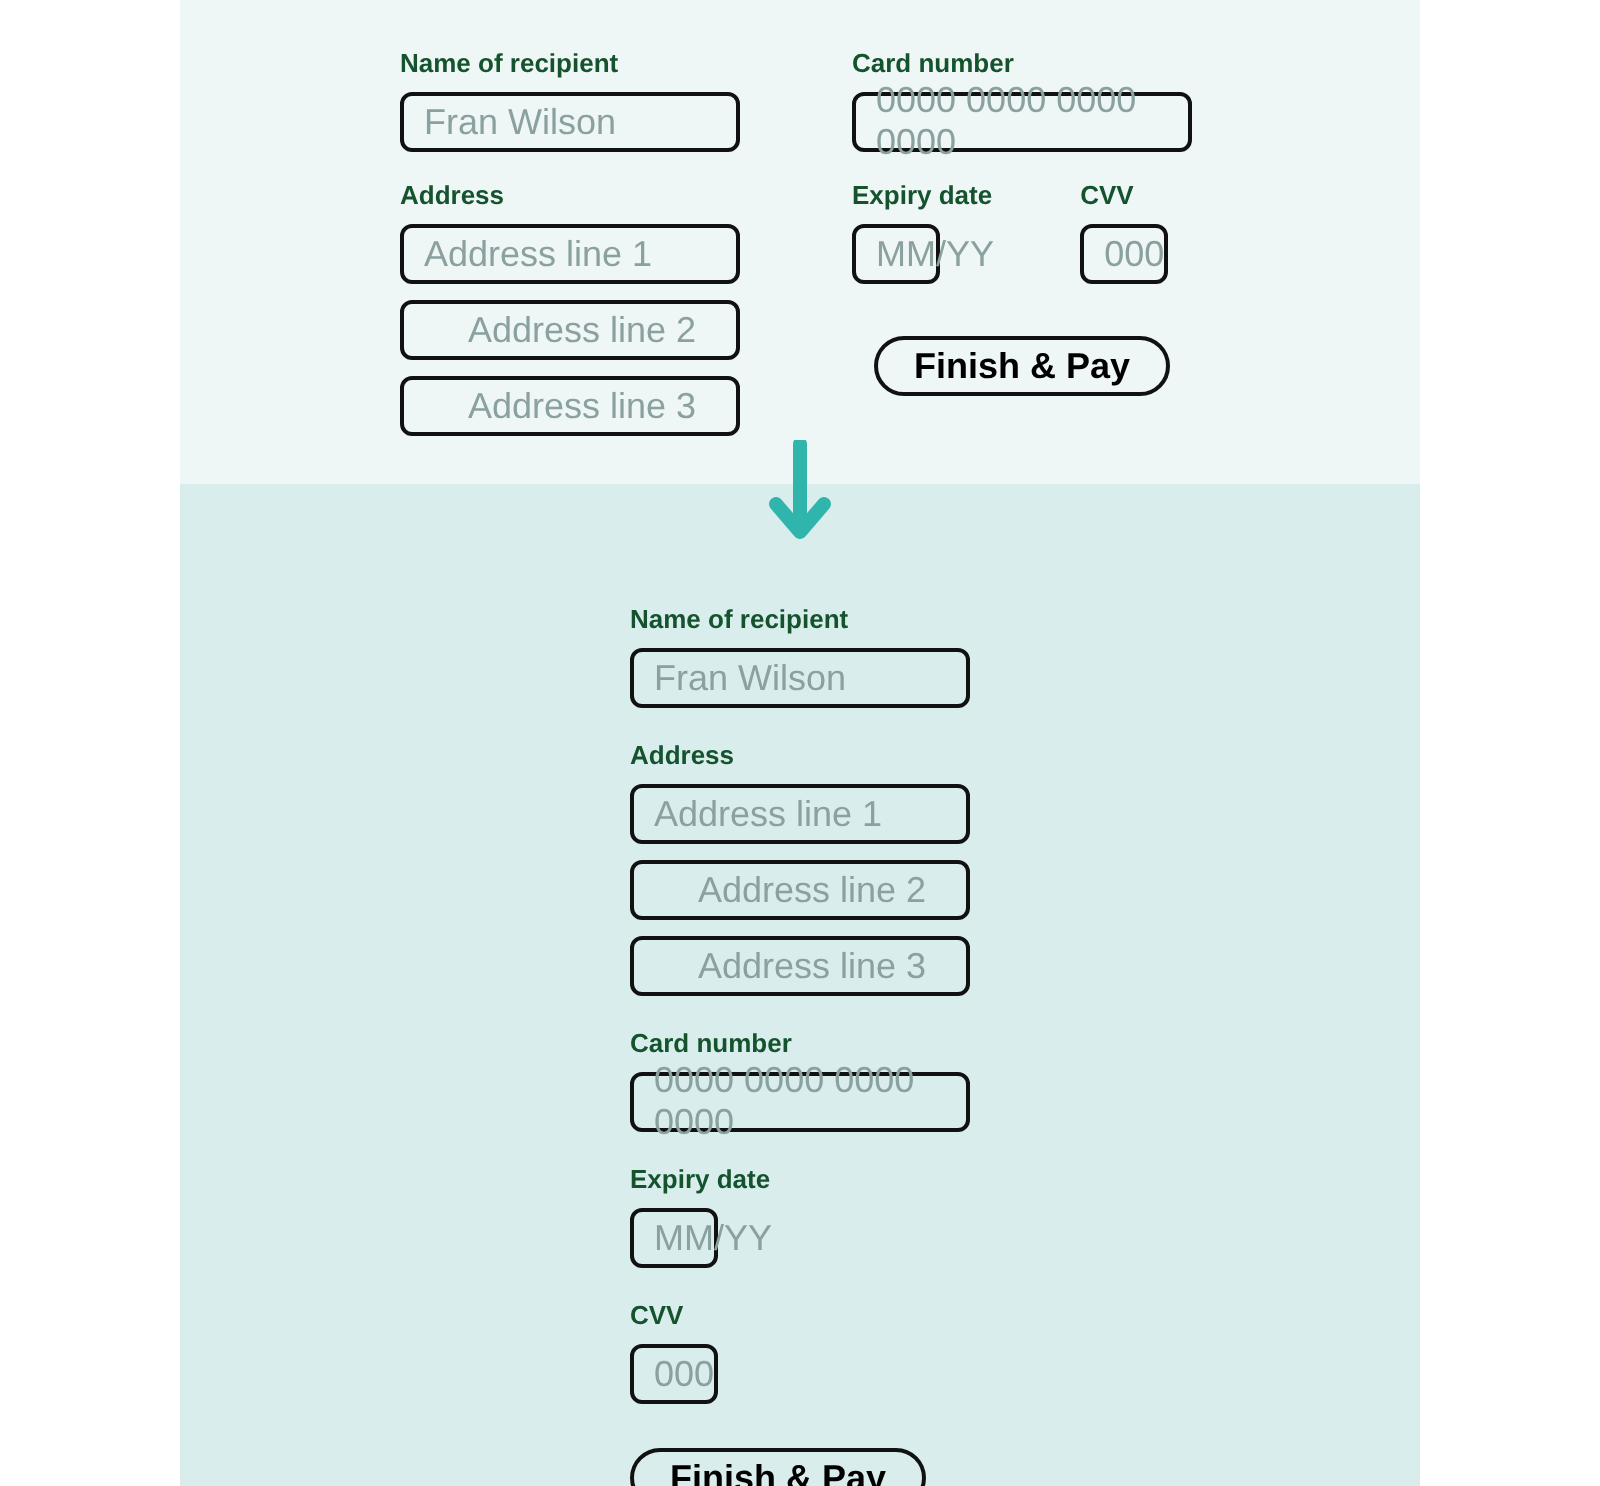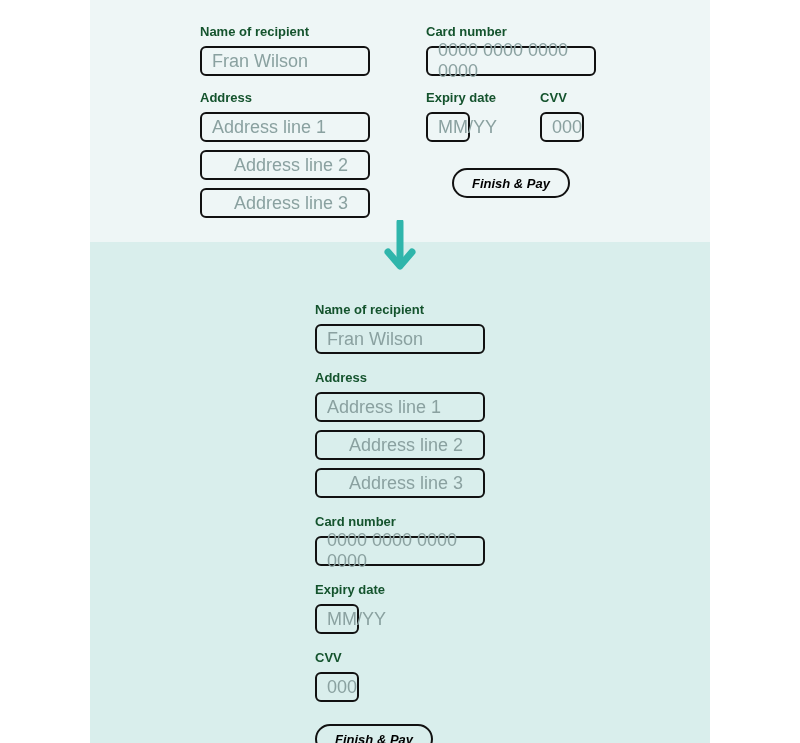--- a/index.html
+++ b/index.html
@@ -63,28 +63,27 @@
     }
     .input.sm { width: 44px; }
     .stack > .input + .input { margin-top: 8px; padding-left: 32px; }
     .row { display: flex; gap: 44px; }
     .btn {
       border: 2px solid #111;
       background: transparent;
       border-radius: 999px;
       height: 30px;
       padding: 0 18px;
-      font-size: 13px;
+      font-size: 18px;
       font-weight: 600;
       display: inline-flex;
       align-items: center;
       justify-content: center;
       cursor: pointer;
       width: fit-content;
-      font-style: italic;
     }
     .btn-row-top {
       display: flex;
       justify-content: center;
       margin-top: 26px;
     }
 
     
     .single-col {
       width: 170px;

